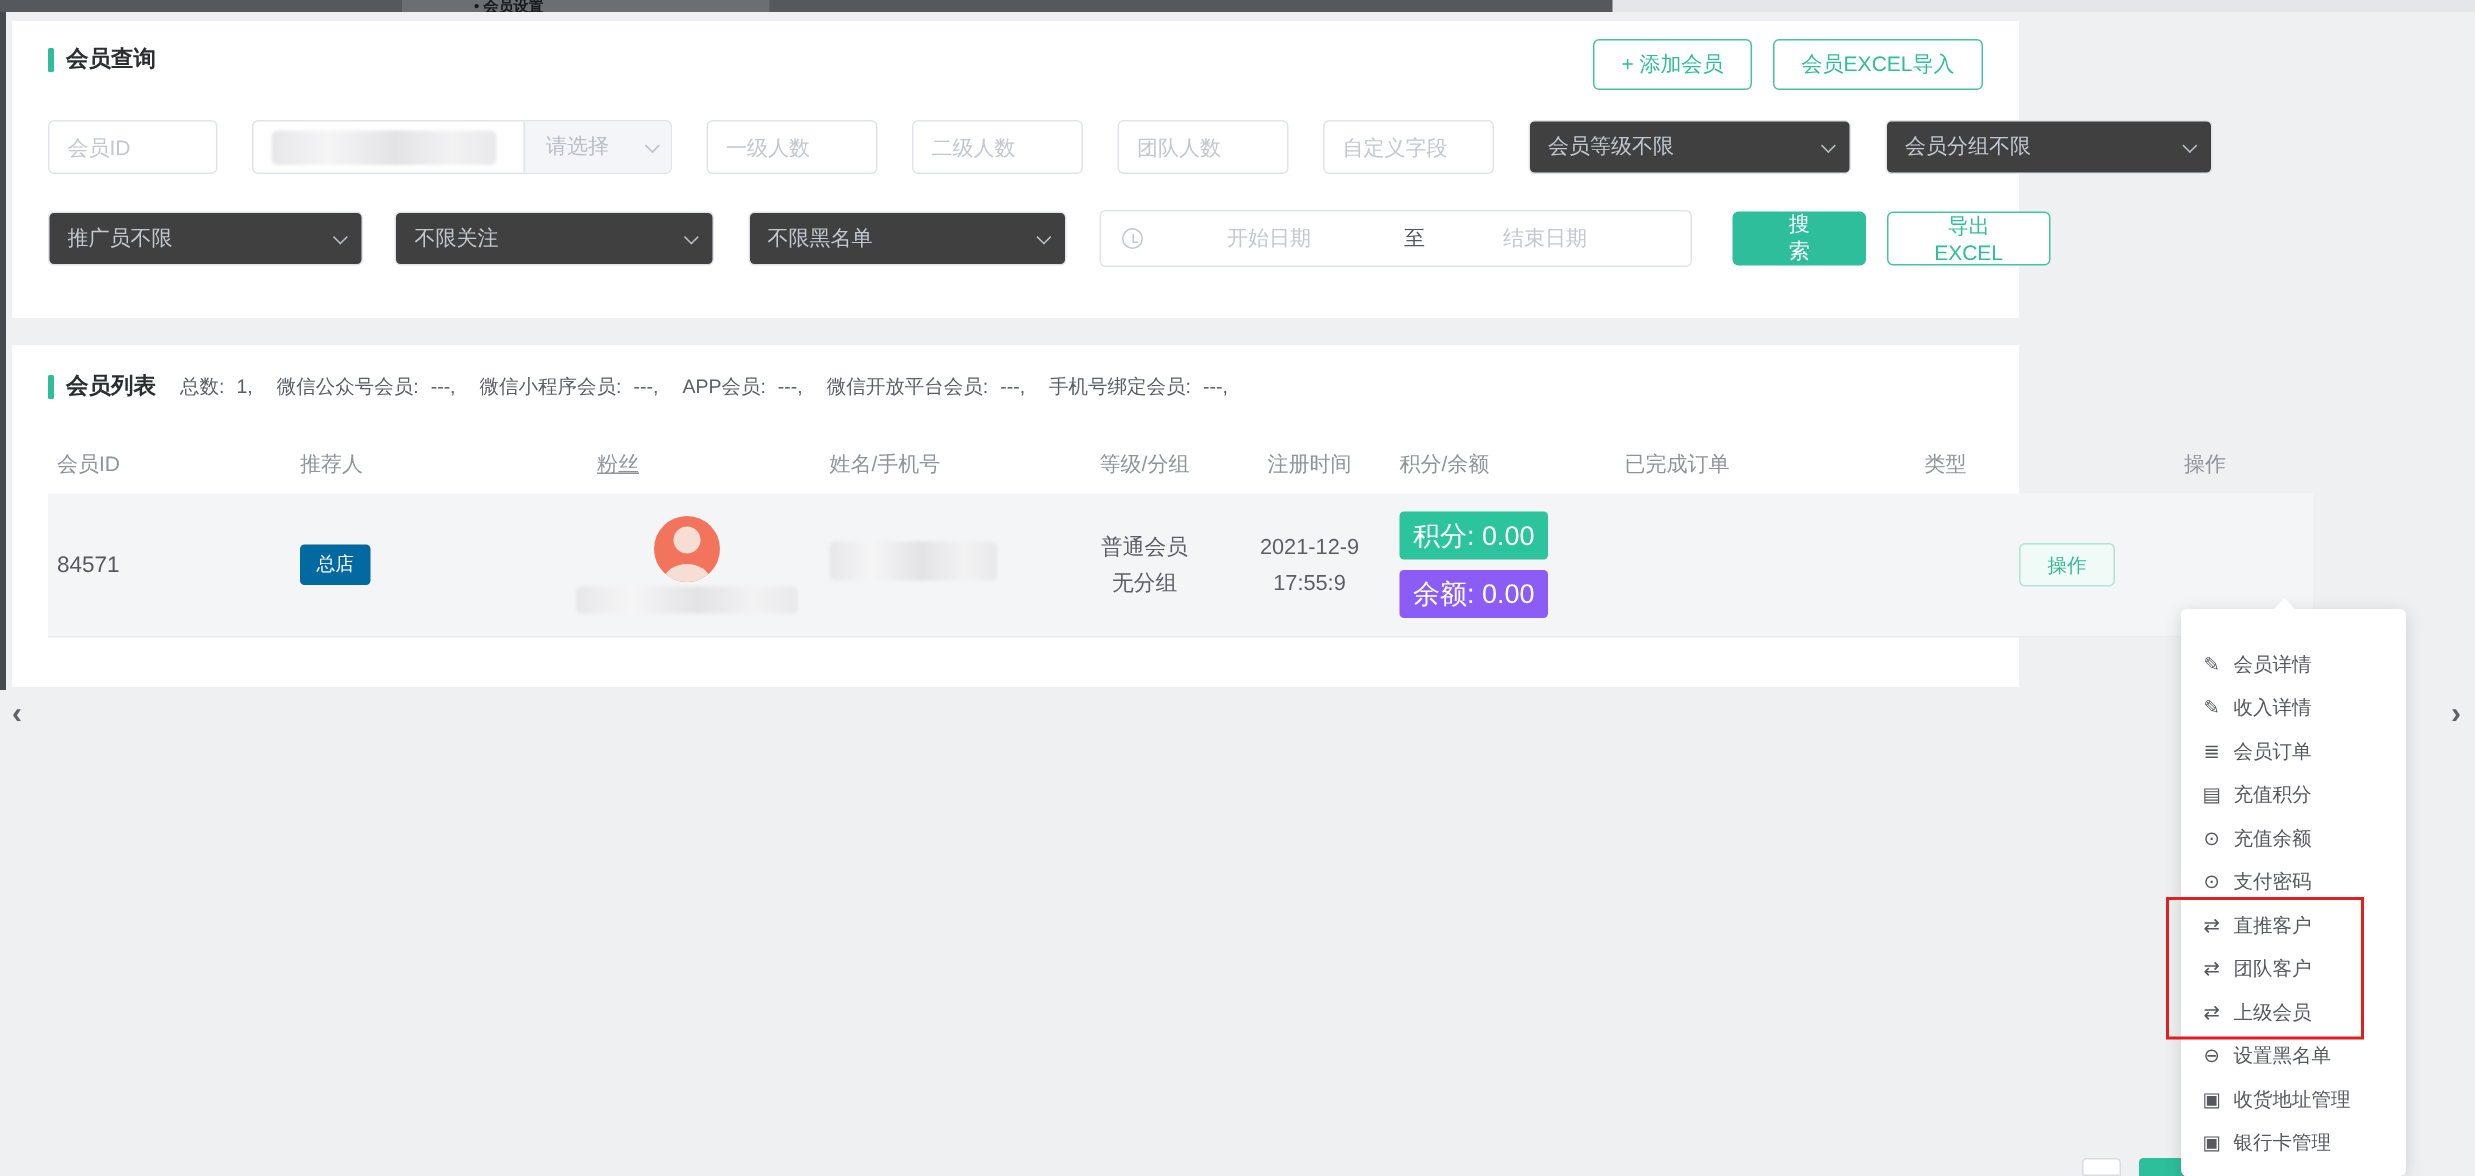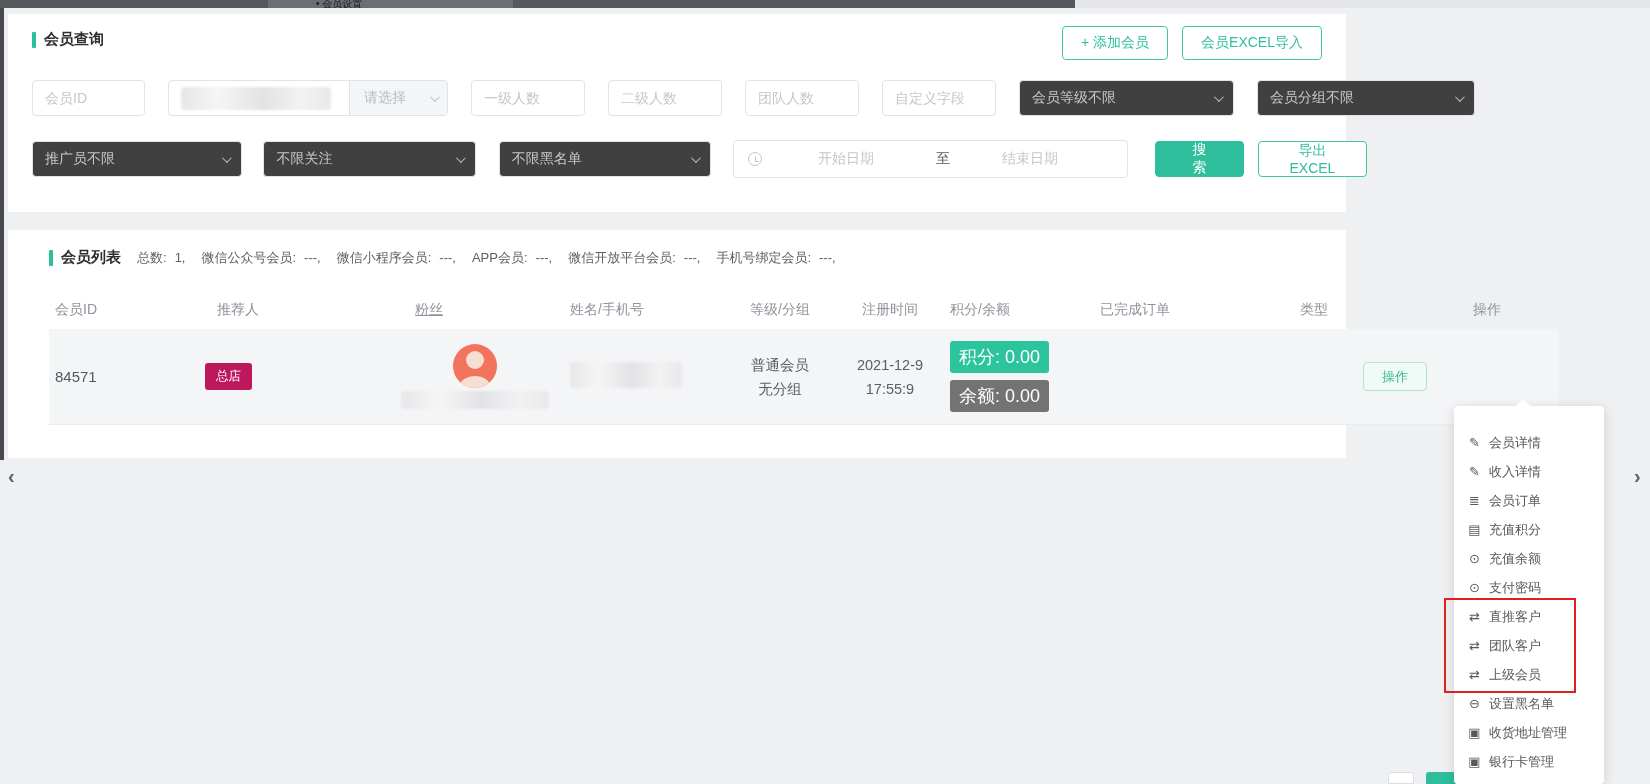--- a/index.html
+++ b/index.html
@@ -7,27 +7,27 @@
   body {
     font-family:"Liberation Sans","DejaVu Sans",sans-serif;
     background:#eef0f2; position:relative; overflow:hidden;
     color:#303133;
   }
   .canvas { position:absolute; inset:0; }
 
   
   .top-strip { position:absolute; left:0; top:0; width:1650px; height:8px; background:#55585d; overflow:hidden; }
   .top-strip .seg2 { position:absolute; left:1075px; top:0; width:575px; height:8px; background:#e4e6e9; }
-  .top-tab { position:absolute; left:268px; top:0; width:245px; height:8px; background:#6b6e73; overflow:hidden; }
+  .top-tab { position:absolute; left:268px; top:0; width:245px; height:8px; background:#6b6e73; overflow:hidden;font-weight:bold; }
   .top-tab span { font-size:10px; color:#16181b; position:absolute; left:48px; top:-3px; white-space:nowrap; }
   .left-strip { position:absolute; left:0; top:8px; width:4px; height:452px; background:#46494e; }
 
   .card { position:absolute; left:8px; width:1338px; background:#ffffff; }
   .query-card { top:14px; height:198px; }
-  .list-card  { top:230px; height:228px;padding-left:17px; }
+  .list-card  { top:230px; height:228px; }
 
   .card-title { display:flex; align-items:center; gap:8px; padding:16px 0 0 24px; }
   .tbar { width:4px; height:16px; background:#2ebe9b; border-radius:1px; }
   .card-title h2 { font-size:15px; font-weight:bold; color:#2b2d31; }
 
   
   .top-actions { position:absolute; right:24px; top:12px; display:flex; gap:14px; }
   .btn-outline {
     height:34px; padding:0 18px; background:#fff;
     border:1px solid #43c4a2; border-radius:4px;
@@ -85,35 +85,35 @@
   .grid { display:grid; grid-template-columns:156px 200px 140px 170px 130px 90px 150px 200px 150px 124px; align-items:center; width:1510px; margin-left:24px; }
   .thead { margin-top:24px; height:38px; font-size:14px; color:#8f939a; }
   .thead > div { padding-left:6px; }
   .thead .h-ref { padding-left:12px; } .thead .h-fans { padding-left:10px;text-decoration:underline; }
   .thead .h-name { padding-left:25px; } .thead .h-lvl, .thead .h-time { text-align:center; padding-left:0; }
   .thead .h-pts, .thead .h-ord, .thead .h-type { padding-left:15px; }
   .thead .h-op { padding-left:38px; }
 
   .trow { background:#f4f5f7; height:96px; border-bottom:1px solid #e9ebee; }
   .cell-id { padding-left:6px; font-size:15px; color:#55585e; }
-  .badge-shop { display:inline-block; background:#be185d; color:#fff; font-size:12.5px; padding:5px 11px; border-radius:3px; }
+  .badge-shop { display:inline-block; margin-left:12px; background:#0369a1; color:#fff; font-size:12.5px; padding:5px 11px; border-radius:3px; }
   .cell-fans { display:flex; flex-direction:column; align-items:center; }
   .avatar { width:44px; height:44px; border-radius:50%; background:#f2745c; position:relative; overflow:hidden; flex:none; }
   .avatar::before { content:""; position:absolute; left:13px; top:7px; width:18px; height:18px; border-radius:50%; background:#f6ded5; }
   .avatar::after { content:""; position:absolute; left:7px; bottom:-8px; width:30px; height:20px; border-radius:50% 50% 0 0; background:#f6ded5; }
   .blur-bar { background:linear-gradient(90deg,#e7e7e9 0%,#f5f5f6 25%,#e3e3e6 55%,#f2f2f3 80%,#e9e9eb 100%); border-radius:4px; filter:blur(1px); }
   .fans-blur { width:148px; height:18px; margin-top:3px; }
   .name-blur { width:112px; height:26px; margin-left:25px; }
   .inp-blur { position:absolute; left:12px; top:6px; width:150px; height:23px; }
   .cell-lvl { text-align:center; font-size:14.5px; color:#5b5e66; line-height:24px; }
   .cell-time { text-align:center; font-size:14.5px; color:#5b5e66; line-height:24px; }
   .badge-col { display:flex; flex-direction:column; align-items:flex-start; gap:7px; padding-left:15px; }
   .pill { color:#fff; font-size:18px; padding:4px 9px; border-radius:3px; white-space:nowrap; }
   .pill-teal { background:#2cc49c; }
-  .pill-orange { background:#737373; }
+  .pill-orange { background:#8b5cf6; }
   .action-btn {
     margin-left:78px; height:29px; padding:0 18px; background:#f0faf6;
     border:1px solid #aee4d0; border-radius:4px; color:#35b795; font-size:13px;
     display:flex; align-items:center; cursor:pointer; font-family:inherit;
   }
 
   
   .scroll-arrow { position:absolute; font-size:20px; font-weight:bold; color:#5f6368; cursor:pointer; line-height:1; }
   .scroll-left { left:8px; top:466px; }
   .scroll-right { left:1634px; top:466px; }

